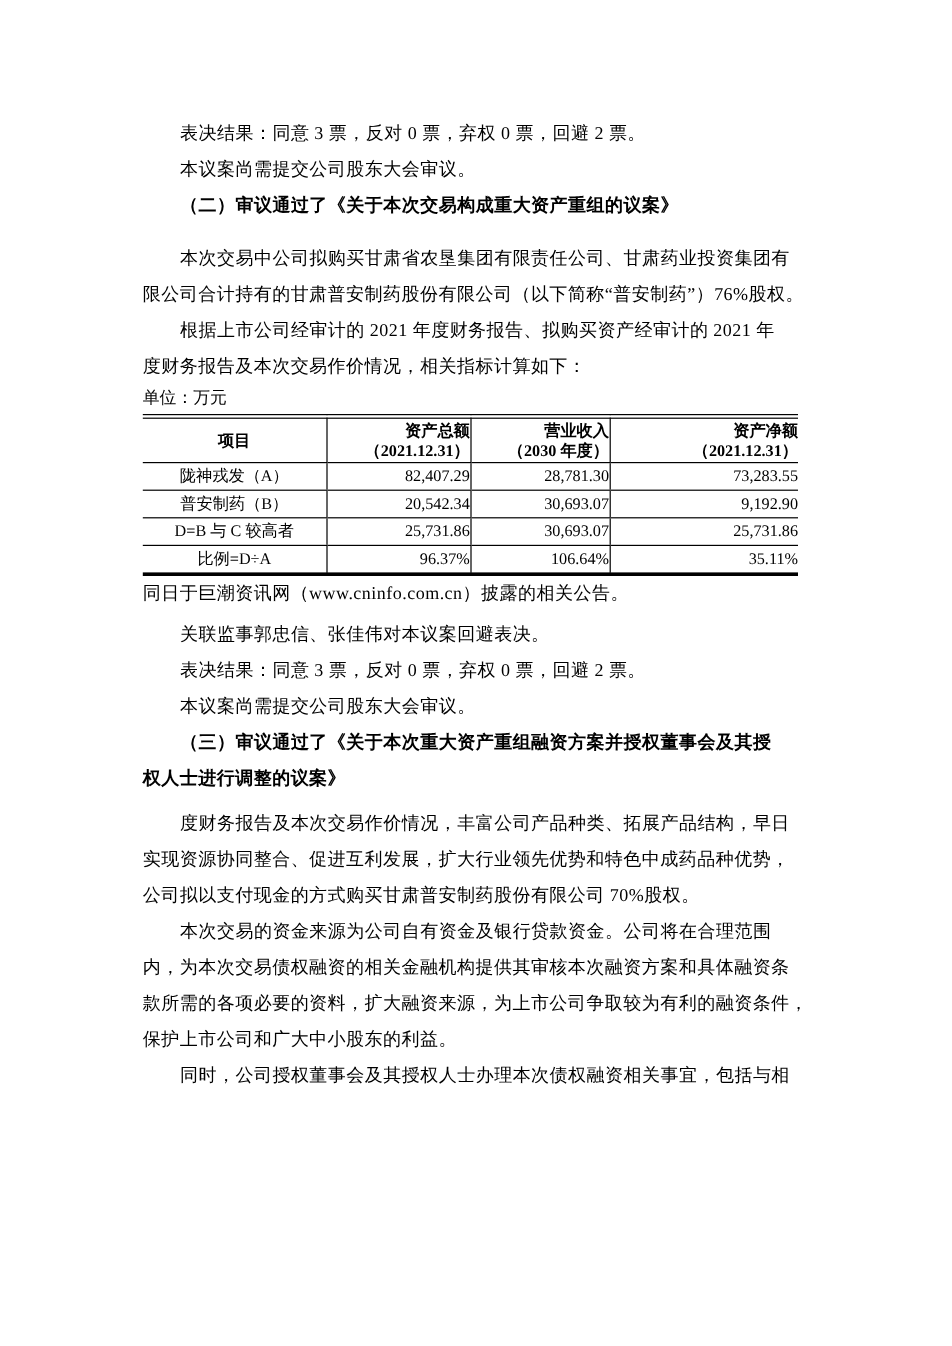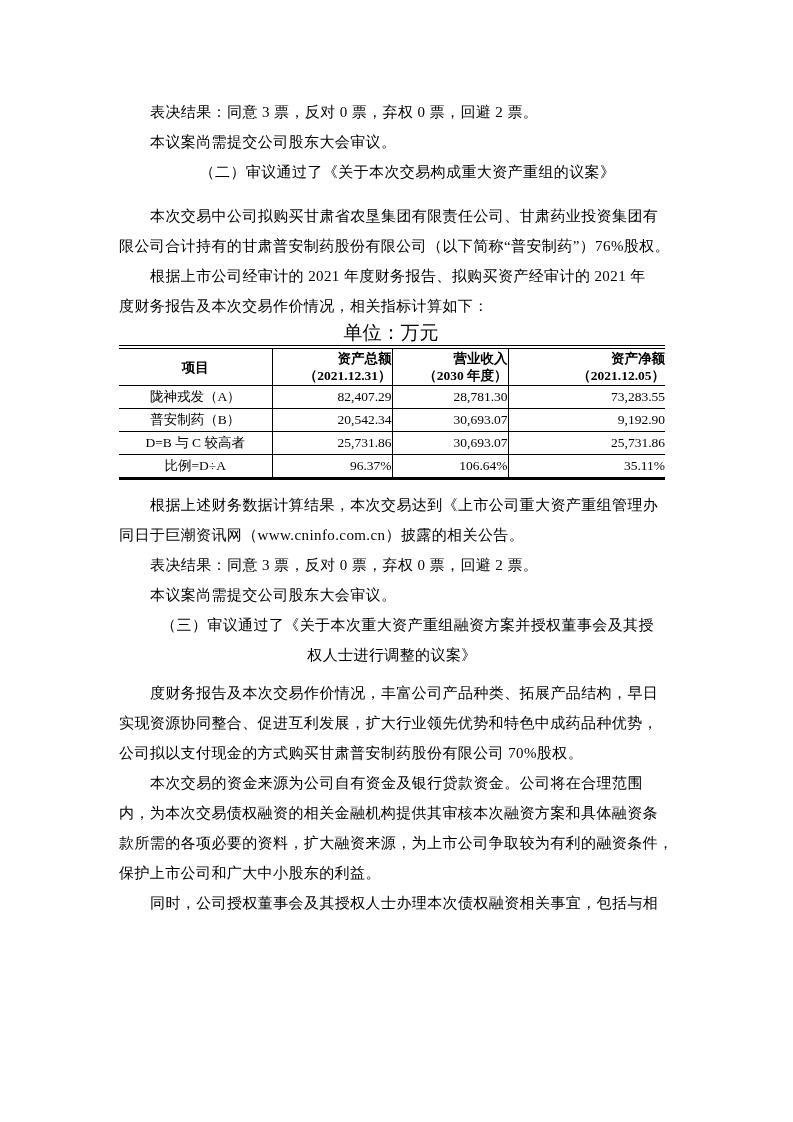--- a/index.html
+++ b/index.html
@@ -27,34 +27,33 @@
     font-size: 15px;
     line-height: 30px;
     height: 30px;
     white-space: nowrap;
     letter-spacing: 0.4px;
   }
   .indent {
     padding-left: 31px;
   }
   .bold {
-    font-weight: normal;
-    text-align: center;
+    font-weight: bold;
   }
   .heading-2 {
     margin-bottom: 14px;
   }
   .heading-3-end {
     margin-bottom: 8px;
   }
   .unit-caption {
-    font-size: 19px;
+    font-size: 14px;
     line-height: 24px;
     height: 24px;
-    text-align: center;
+    text-align: left;
     padding-right: 2px;
   }
   .after-table {
     margin-top: 10px;
   }
   .para-gap {
     margin-top: 4px;
   }
   table.fin {
     width: 546px;
@@ -117,21 +116,21 @@
           <col class="c4">
       </colgroup>
       <thead>
         <tr>
           <th>项目</th>
           <th>资产总额
 （2021.12.31）</th>
           <th>营业收入
 （2030 年度）</th>
           <th>资产净额
-（2021.12.05）</th>
+（2021.12.31）</th>
         </tr>
       </thead>
       <tbody>
         <tr>
           <td>陇神戎发（A）</td>
           <td>82,407.29</td>
           <td>28,781.30</td>
           <td>73,283.55</td>
         </tr>
         <tr>
@@ -148,23 +147,23 @@
         </tr>
         <tr>
           <td>比例=D÷A</td>
           <td>96.37%</td>
           <td>106.64%</td>
           <td>35.11%</td>
         </tr>
       </tbody>
     </table>
 
-    <div class="line indent after-table">根据上述财务数据计算结果，本次交易达到《上市公司重大资产重组管理办</div>
     <div class="line">同日于巨潮资讯网（www.cninfo.com.cn）披露的相关公告。</div>
 
+    <div class="line indent para-gap">关联监事郭忠信、张佳伟对本议案回避表决。</div>
     <div class="line indent">表决结果：同意 3 票，反对 0 票，弃权 0 票，回避 2 票。</div>
     <div class="line indent">本议案尚需提交公司股东大会审议。</div>
 
     <div class="line indent bold">（三）审议通过了《关于本次重大资产重组融资方案并授权董事会及其授</div>
     <div class="line bold heading-3-end">权人士进行调整的议案》</div>
 
     <div class="line indent">度财务报告及本次交易作价情况，丰富公司产品种类、拓展产品结构，早日</div>
     <div class="line">实现资源协同整合、促进互利发展，扩大行业领先优势和特色中成药品种优势，</div>
     <div class="line">公司拟以支付现金的方式购买甘肃普安制药股份有限公司 70%股权。</div>
 

